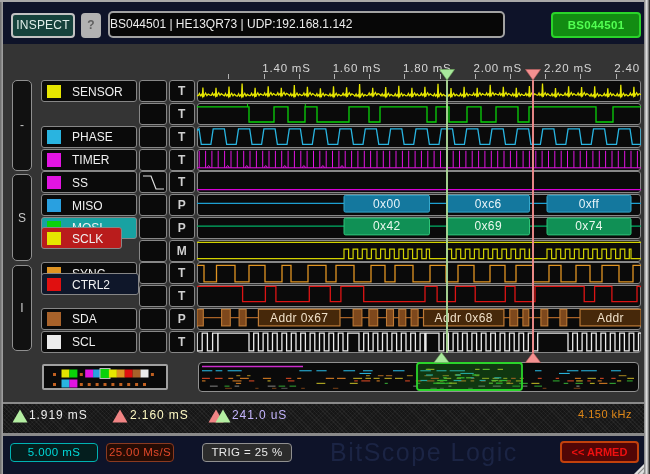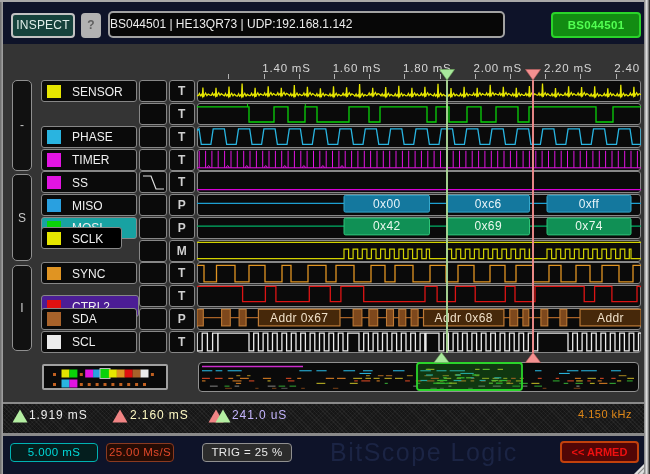--- a/index.html
+++ b/index.html
@@ -86,35 +86,35 @@
 <div class="cell" style="left:139px;top:194.2px;width:28px;height:22.0px"></div>
 <div class="cell mode" style="left:169px;top:194.2px;width:25.5px;height:22.0px">P</div>
 <div class="cell" style="left:197px;top:194.2px;width:444px;height:22.0px"></div>
 <div class="cell" style="left:41px;top:216.9px;width:95.5px;height:22.0px;background:#18a2a2">
 <div class="csq" style="background:#0ad20a"></div>
       <div class="cname">MOSI</div>
     </div>
 <div class="cell" style="left:139px;top:216.9px;width:28px;height:22.0px"></div>
 <div class="cell mode" style="left:169px;top:216.9px;width:25.5px;height:22.0px">P</div>
 <div class="cell" style="left:197px;top:216.9px;width:444px;height:22.0px"></div>
-<div class="cell" style="left:41px;top:227px;width:81px;height:22.0px;background:#000000">
+<div class="cell" style="left:41px;top:227px;width:81px;height:22.0px;background:#b91c1c">
 <div class="csq" style="background:#e6e600"></div>
       <div class="cname">SCLK</div>
     </div>
 <div class="cell" style="left:139px;top:239.7px;width:28px;height:22.0px"></div>
 <div class="cell mode" style="left:169px;top:239.7px;width:25.5px;height:22.0px">M</div>
 <div class="cell" style="left:197px;top:239.7px;width:444px;height:22.0px"></div>
 <div class="cell" style="left:41px;top:262.4px;width:95.5px;height:22.0px;background:#0a0a0a">
 <div class="csq" style="background:#e09422"></div>
       <div class="cname">SYNC</div>
     </div>
 <div class="cell" style="left:139px;top:262.4px;width:28px;height:22.0px"></div>
 <div class="cell mode" style="left:169px;top:262.4px;width:25.5px;height:22.0px">T</div>
 <div class="cell" style="left:197px;top:262.4px;width:444px;height:22.0px"></div>
-<div class="cell" style="left:41px;top:295px;width:98px;height:22.0px;background:#4c1d95">
+<div class="cell" style="left:41px;top:273px;width:98px;height:22.0px;background:#0f172a">
 <div class="csq" style="background:#e01010"></div>
       <div class="cname">CTRL2</div>
     </div>
 <div class="cell" style="left:139px;top:285.1px;width:28px;height:22.0px"></div>
 <div class="cell mode" style="left:169px;top:285.1px;width:25.5px;height:22.0px">T</div>
 <div class="cell" style="left:197px;top:285.1px;width:444px;height:22.0px"></div>
 <div class="cell" style="left:41px;top:307.9px;width:95.5px;height:22.0px;background:#0a0a0a">
 <div class="csq" style="background:#a8622a"></div>
       <div class="cname">SDA</div>
     </div>

